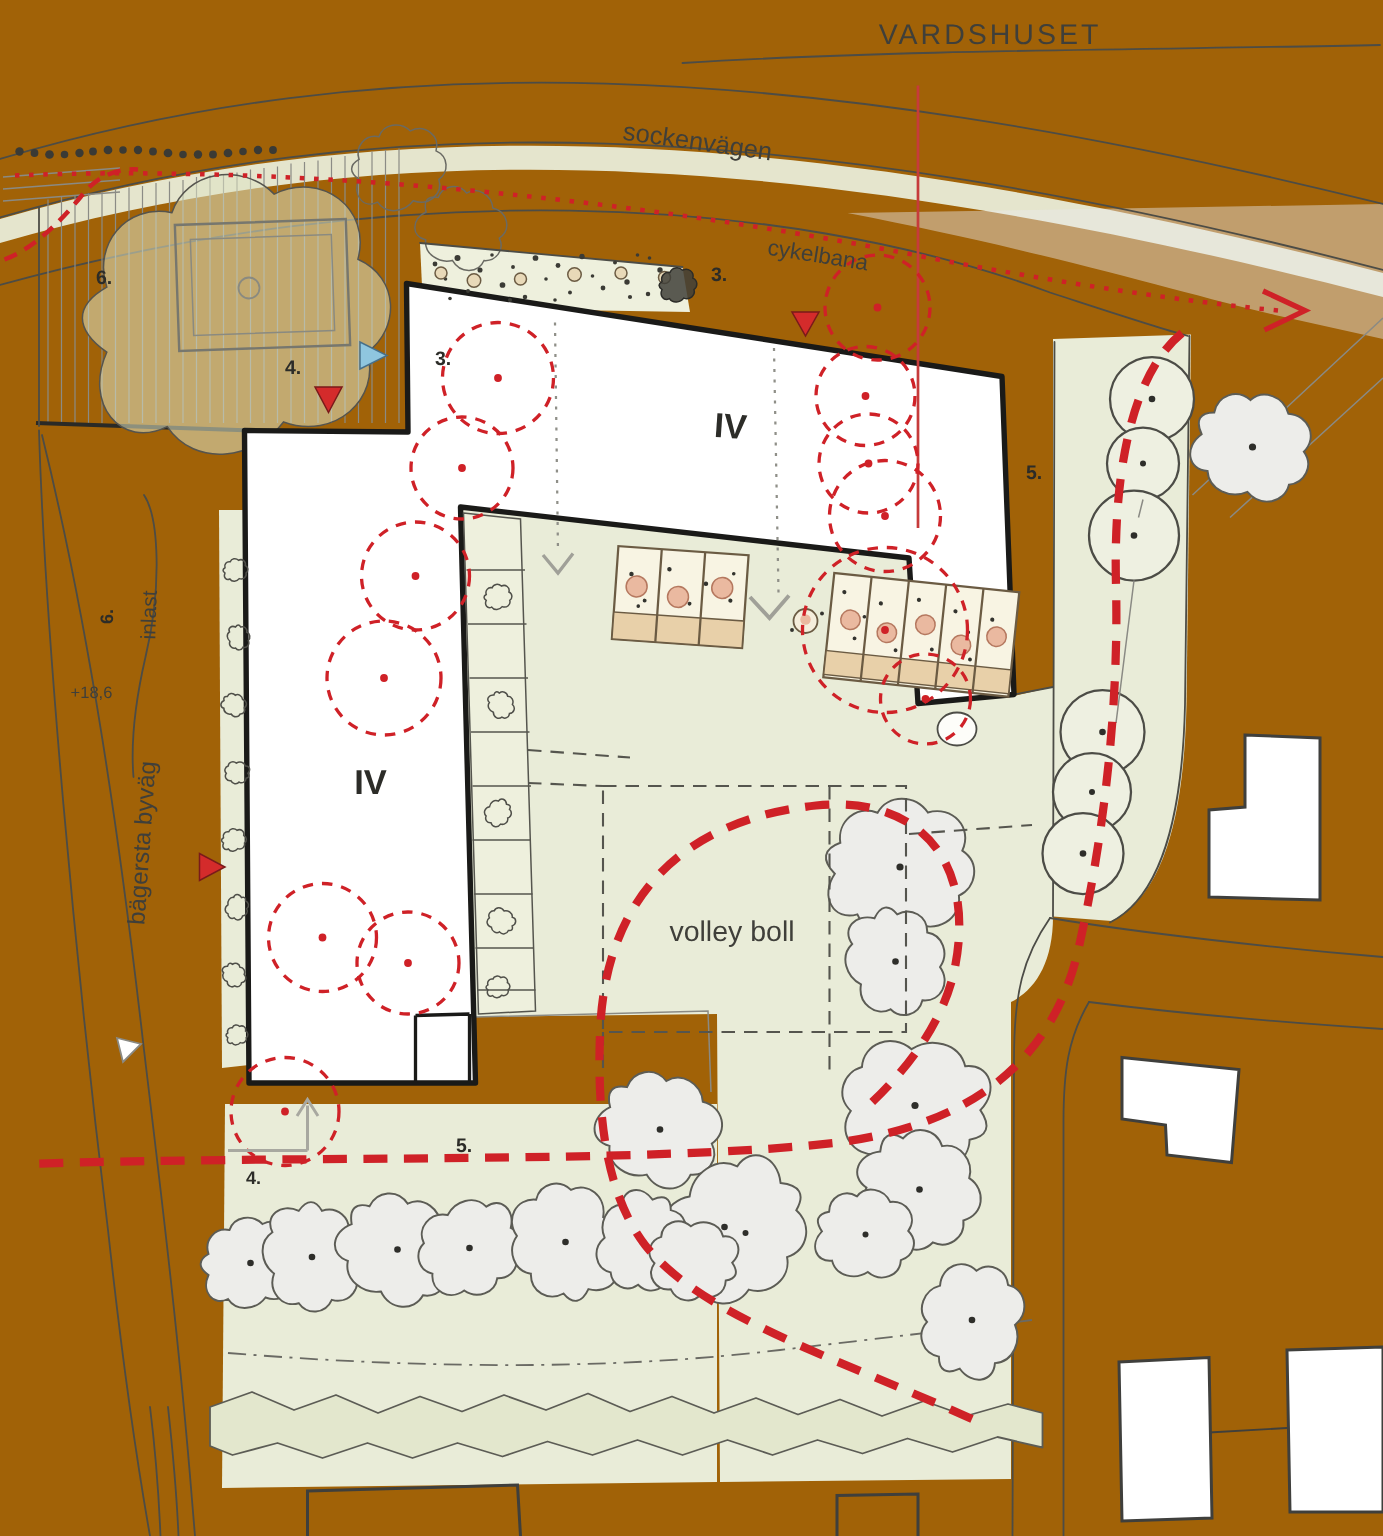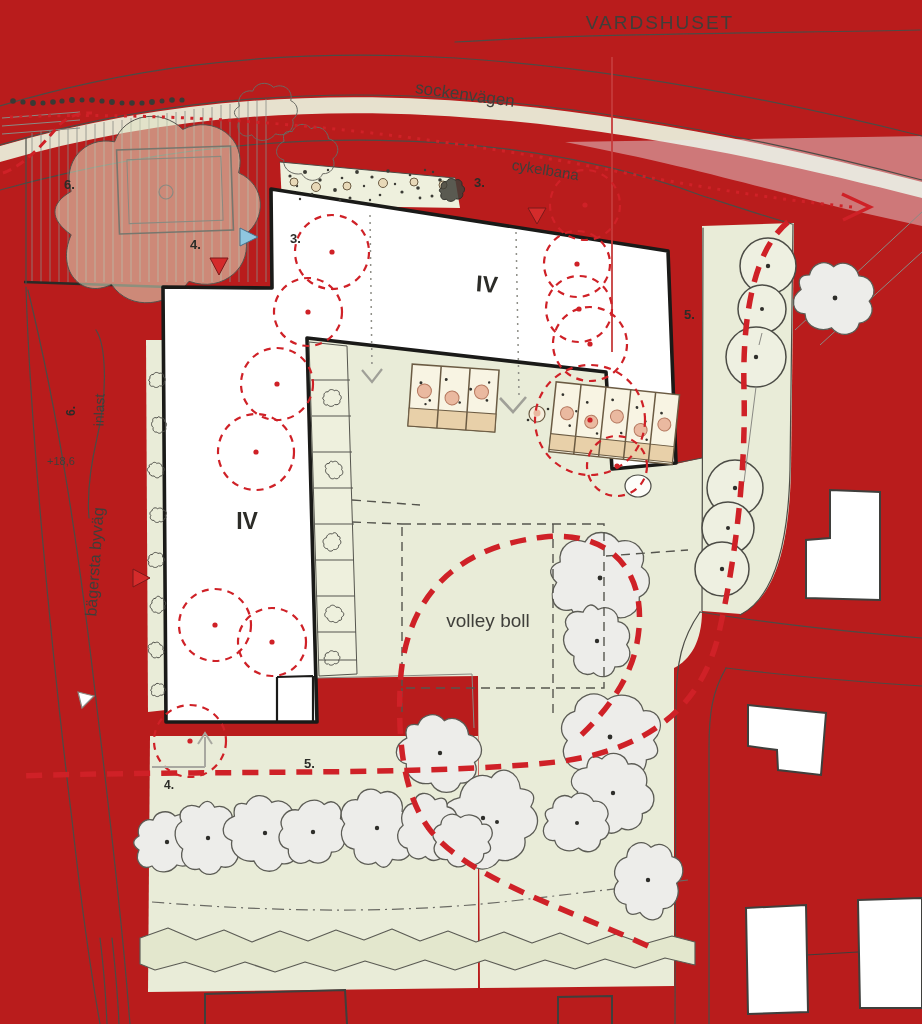--- a/index.html
+++ b/index.html
@@ -1,16 +1,16 @@
 <!DOCTYPE html>
 <html><head>
 <meta charset="utf-8">
 <style>
   html,body{margin:0;padding:0;background:#fff;}
-  #plan{width:922px;height:1024px;position:relative;background:#b91c1c;overflow:hidden;}
+  #plan{width:922px;height:1024px;position:relative;background:#a16207;overflow:hidden;}
   .txt{font-family:"Liberation Sans",sans-serif;fill:#3f3f3a;}
   .num{font-family:"Liberation Sans",sans-serif;font-weight:bold;fill:#2c2c28;}
   .ln{fill:none;stroke:#4c4c46;stroke-width:1.2;stroke-linecap:round;}
   .lnf{fill:none;stroke:#8a8a84;stroke-width:1;}
   .thickb{fill:#ffffff;stroke:#1a1a18;stroke-width:3.6;stroke-linejoin:round;}
   .grn{fill:#e9ecd8;stroke:none;}
   .fluff{fill:#ededea;stroke:#5c5c55;stroke-width:1.3;}
   .ctree{fill:#eef0e1;stroke:#4c4c46;stroke-width:1.5;}
   .dot{fill:#2e2e2a;}
   .redln{stroke:#cf2127;fill:none;}

